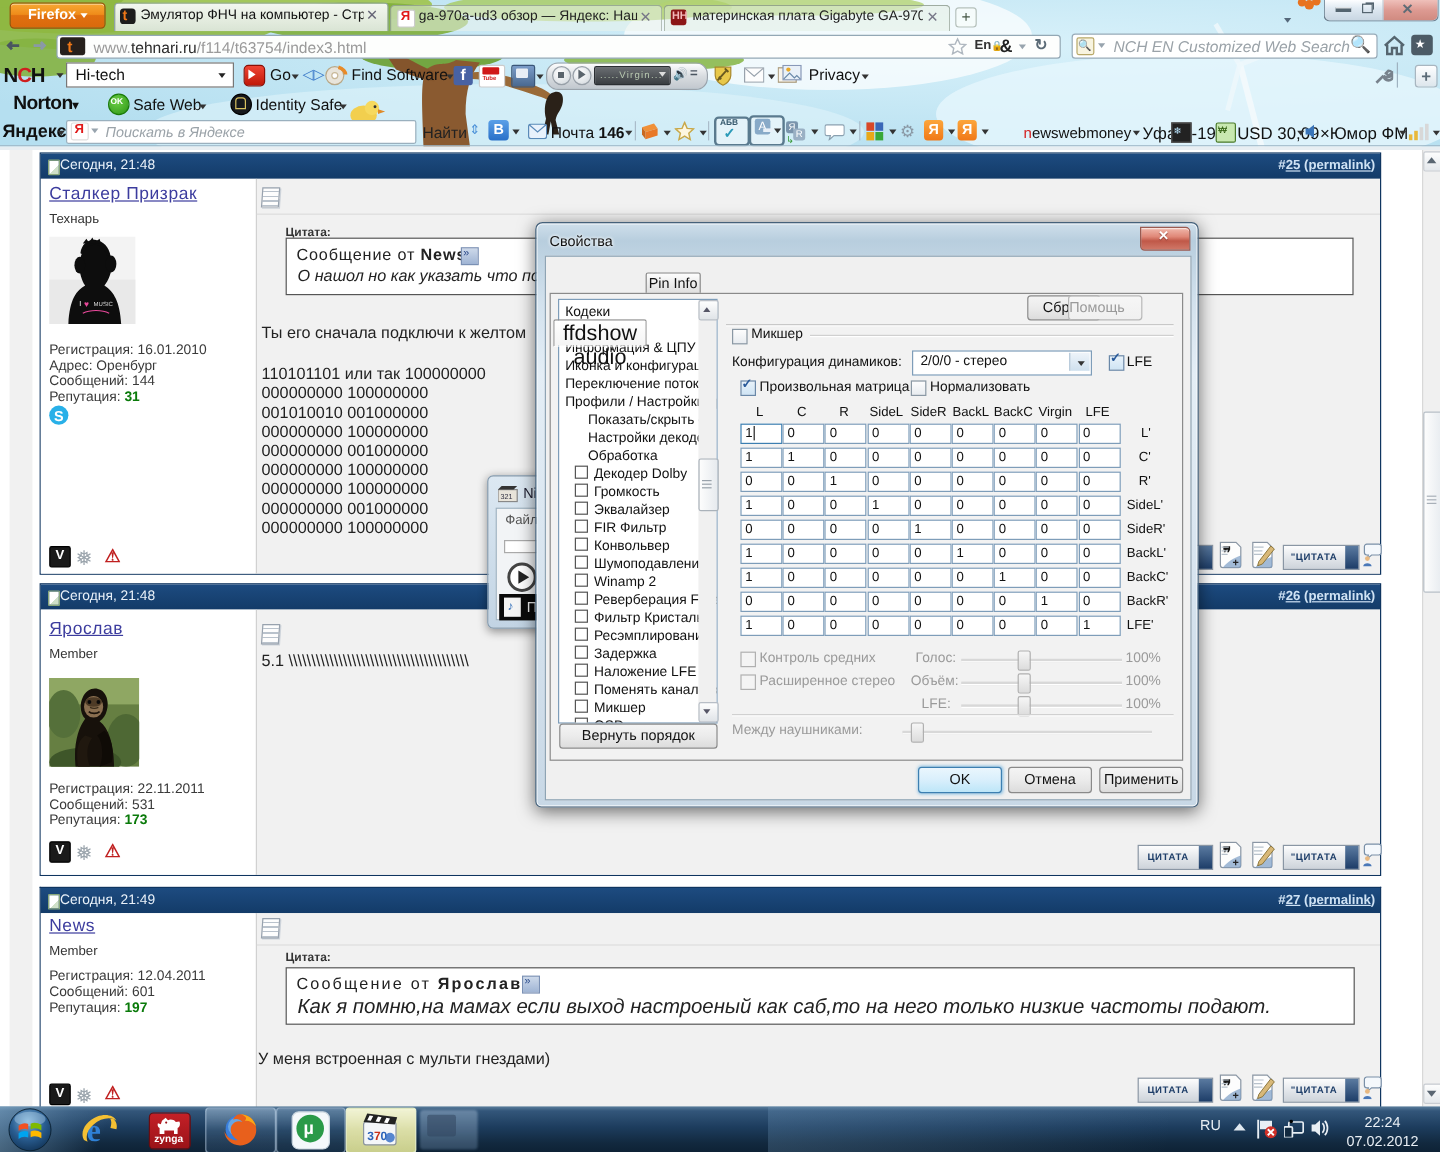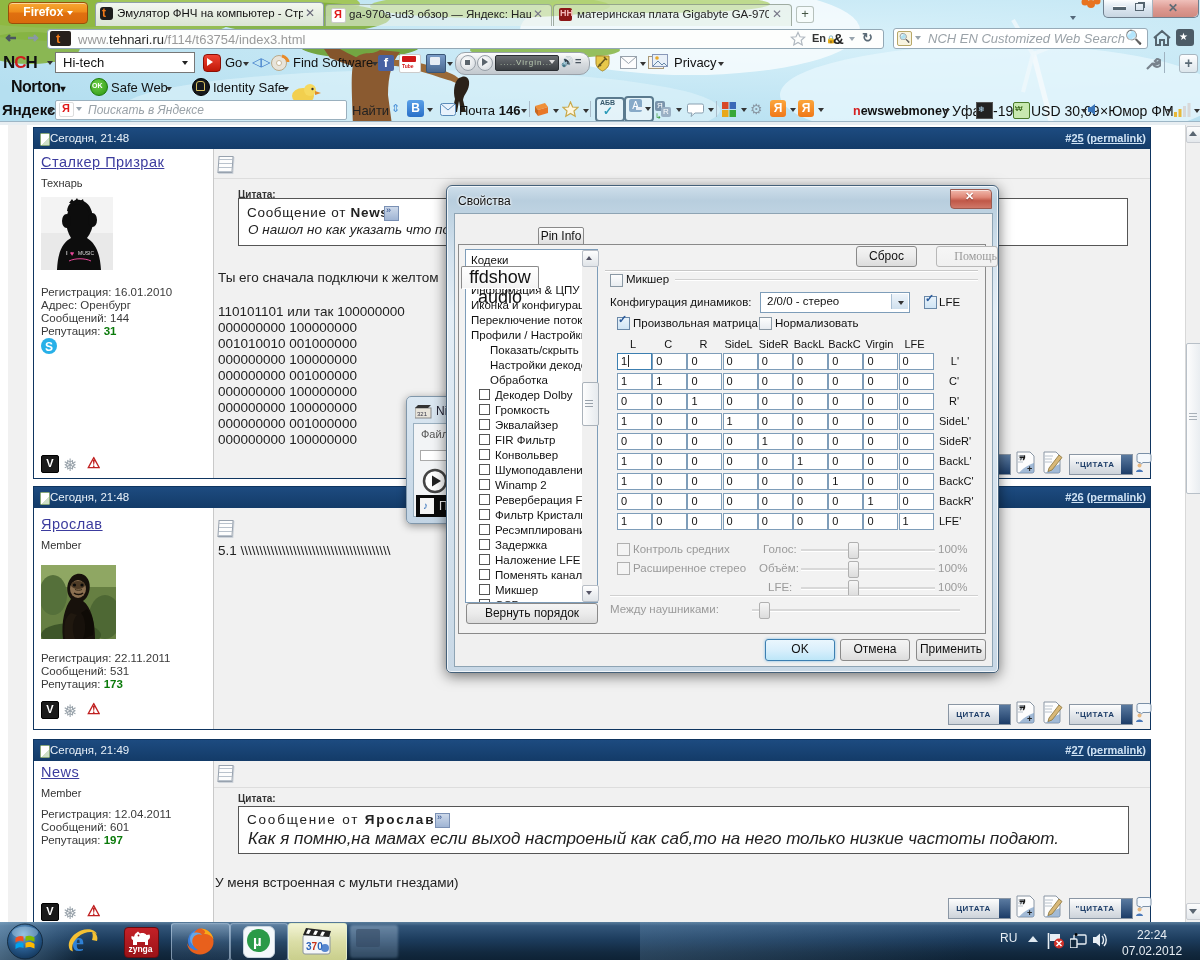--- a/index.html
+++ b/index.html
@@ -250,21 +250,21 @@
         <rect x="8.5" y="1" width="6.5" height="7" fill="#3a68b8"></rect>
     <rect x="1" y="9" width="6.5" height="7" fill="#e8a818"></rect>
         <rect x="8.5" y="9" width="6.5" height="7" fill="#38a838"></rect>
   </svg>
   <div class="abs" style="left:741px;top:108px;line-height:0;"><span class="caret"></span></div>
   <div class="abs" style="left:750px;top:101px;font-size:14px;color:#8a98a4;">⚙</div>
   <div class="abs" style="left:770px;top:100px;width:16px;height:17px;border-radius:3px;background:linear-gradient(180deg,#fca63c,#f07818);color:#fff;font-weight:bold;font-size:12px;text-align:center;line-height:17px;">Я</div>
   <div class="abs" style="left:790px;top:108px;line-height:0;"><span class="caret"></span></div>
   <div class="abs" style="left:798px;top:100px;width:16px;height:17px;border-radius:3px;background:linear-gradient(180deg,#fca63c,#f07818);color:#fff;font-weight:bold;font-size:12px;text-align:center;line-height:17px;">Я</div>
   <div class="abs" style="left:818px;top:108px;line-height:0;"><span class="caret"></span></div>
-  <div class="abs" style="left:853px;top:104px;font-size:12.5px;font-weight:bold;color:#111;"><span style="color:#d42020;">n</span>ewswebmoney</div>
+  <div class="abs" style="left:853px;top:104px;font-size:12.5px;font-weight:normal;color:#111;"><span style="color:#d42020;">n</span>ewswebmoney</div>
   <div class="abs" style="left:944px;top:109px;line-height:0;"><span class="caret"></span></div>
   <div class="abs" style="left:952px;top:103px;font-size:14px;color:#111;">Уфа</div>
   <div class="abs" style="left:976px;top:102px;width:15px;height:15px;background:#222;border:1px solid #555;"></div>
   <div class="abs" style="left:978px;top:105px;font-size:8px;color:#b8e0f8;">❄</div>
   <div class="abs" style="left:993px;top:103px;font-size:14px;color:#111;">-19</div>
   <div class="abs" style="left:1013px;top:102px;width:15px;height:15px;background:#c8e8b0;border:1.5px solid #4a7a2a;border-radius:2px;"></div>
   <div class="abs" style="left:1015px;top:104px;font-size:8px;color:#2a5a0a;">₩</div>
   <div class="abs" style="left:1031px;top:103px;font-size:14px;color:#111;">USD 30,09</div>
   <div class="abs" style="left:1081px;top:109px;line-height:0;"><span class="caret"></span></div>
   <svg class="abs" style="left:1087px;top:103px;" width="14" height="13" viewBox="0 0 14 13">
@@ -585,22 +585,22 @@
   <div class="abs" style="left:135px;top:196px;width:15px;height:42px;background:linear-gradient(90deg,#fdfdfd,#e6eaee);border:1px solid #aab2ba;border-radius:2px;"></div>
   <div class="abs" style="left:138px;top:214px;width:8px;height:1px;background:#99a2ab;box-shadow:0 3px 0 #99a2ab,0 6px 0 #99a2ab;"></div>
   <div class="abs" style="left:135px;top:399px;width:15px;height:15px;background:linear-gradient(180deg,#fefefe,#e0e4e8);border:1px solid #b8bec6;border-radius:2px;"></div>
   <div class="abs" style="left:139px;top:405px;width:0;height:0;border-left:3.5px solid transparent;border-right:3.5px solid transparent;border-top:4px solid #556;"></div>
 
   <div class="abs" style="left:19px;top:417px;width:130px;height:19px;background:linear-gradient(180deg,#f4f4f4,#ebebeb 50%,#dcdcdc);border:1px solid #8a8a8a;border-radius:3px;
        font-size:12px;color:#111;text-align:center;line-height:18px;">Вернуть порядок</div>
 
   <div class="abs" style="left:409px;top:60px;width:59px;height:19px;background:linear-gradient(180deg,#f4f4f4,#ebebeb 50%,#dcdcdc);border:1px solid #8a8a8a;border-radius:3px;
        font-size:12px;color:#111;text-align:center;line-height:18px;">Сброс</div>
-  <div class="abs" style="left:489px;top:60px;width:60px;height:19px;background:linear-gradient(180deg,#f6f6f6,#f0f0f0);border:1px solid #b8b8b8;border-radius:3px;
-       font-size:12px;color:#9a9a9a;text-align:right;line-height:18px;font-family:Liberation Serif, serif;">Помощь</div>
+  <div class="abs" style="left:443px;top:60px;width:60px;height:19px;background:linear-gradient(180deg,#f6f6f6,#f0f0f0);border:1px solid #b8b8b8;border-radius:3px;
+       font-size:12px;color:#9a9a9a;text-align:left;line-height:18px;">Помощь</div>
   <div class="abs" style="left:158px;top:84px;width:373px;height:1px;background:#c8c8c8;box-shadow:0 1px 0 #fff;"></div>
 
   <div class="abs" style="left:163px;top:88px;width:11px;height:11px;border:1px solid #8a98a4;background:linear-gradient(180deg,#fdfdfd,#e8ecf0);"></div>
   <div class="abs" style="left:179px;top:87px;font-size:11.5px;color:#111;">Микшер</div>
   <div class="abs" style="left:228px;top:93px;width:303px;height:1px;background:#d0d0d0;box-shadow:0 1px 0 #fff;"></div>
 
   <div class="abs" style="left:163px;top:110px;font-size:11.5px;color:#111;">Конфигурация динамиков:</div>
   <div class="abs" style="left:313px;top:106px;width:148px;height:19px;background:#fff;border:1px solid #7e9db9;">
     <span style="position:absolute;left:6px;top:2px;font-size:11.5px;color:#111;">2/0/0 - стерео</span>
     <span style="position:absolute;right:1px;top:1px;width:16px;height:15px;background:linear-gradient(180deg,#eef4fa,#cfe0ee);border-left:1px solid #aac0d4;"></span>

